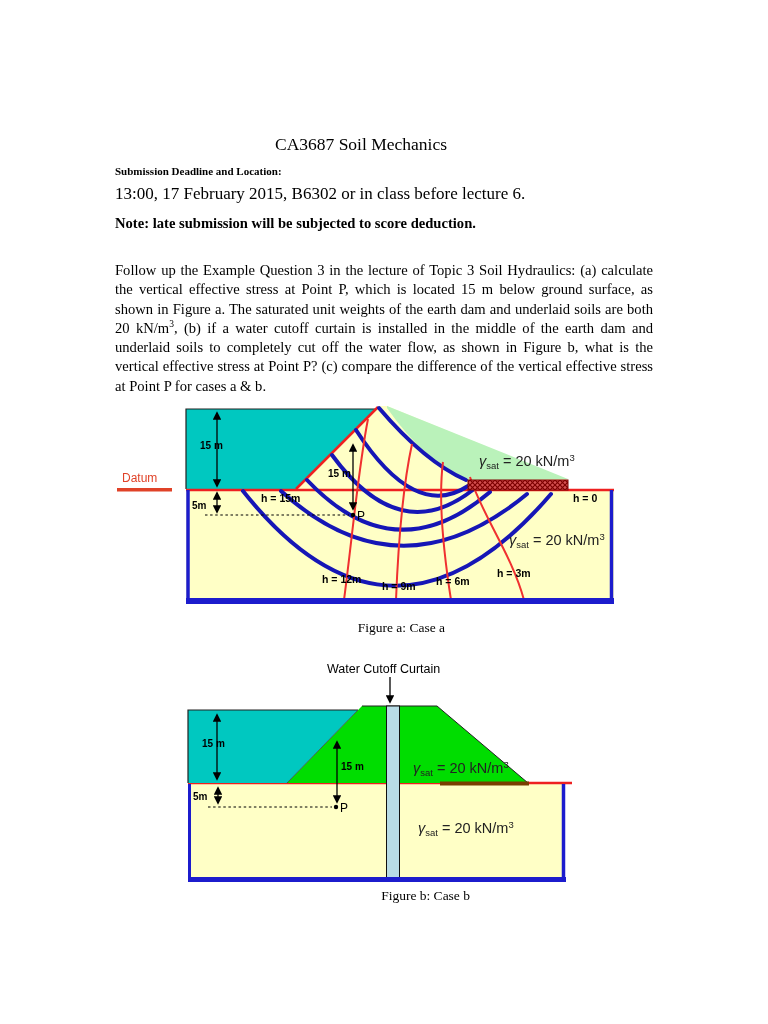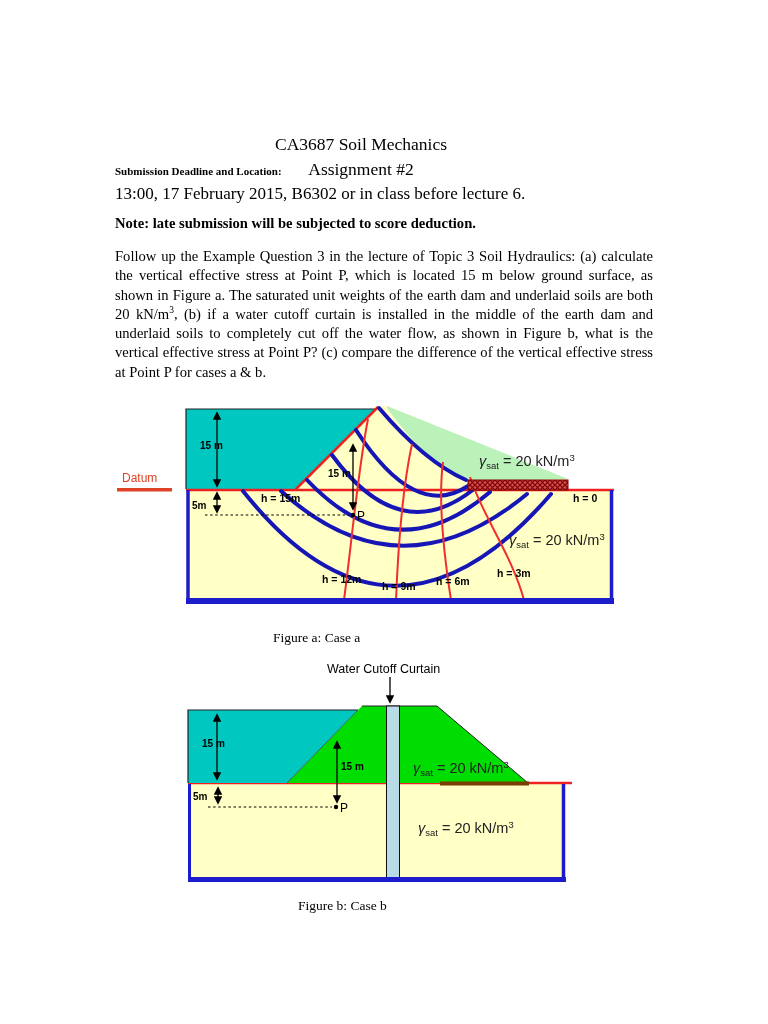--- a/index.html
+++ b/index.html
@@ -5,24 +5,24 @@
   html,body{margin:0;padding:0;}
   body{width:768px;height:1024px;background:#ffffff;position:relative;overflow:hidden;
        font-family:"Liberation Serif",serif;color:#000;}
   .abs{position:absolute;}
   
   .title{left:115px;top:100px;width:492px;text-align:center;font-weight:normal;
          font-size:17.5px;line-height:25px;margin-top:32px;}
   .subhead{left:115px;top:165px;font-weight:bold;font-size:11px;}
   .subdetail{left:115px;top:184px;font-size:17px;}
   .note{left:115px;top:215px;font-weight:bold;font-size:14.6px;}
-  .para{left:115px;top:247px;width:538px;font-size:14.6px;line-height:19.3px;
+  .para{left:115px;top:261px;width:538px;font-size:14.6px;line-height:19.3px;
         text-align:justify;}
   .para sup{font-size:9.5px;line-height:0;}
-  .caption{font-size:13.5px;text-align:left;width:172px;margin-top:10px;}
+  .caption{font-size:13.5px;text-align:right;width:172px;}
   .cap-a{left:273px;top:620px;}
   .cap-b{left:298px;top:888px;}
   
   svg text{font-family:"Liberation Sans",sans-serif;}
   .water{fill:var(--c-water,#00c8c0);}
   .soil{fill:var(--c-soil,#ffffc6);}
   .drydam{fill:var(--c-dry-dam-zone,#baf2ba);}
   .greendam{fill:var(--c-dam-green,#00dd00);}
   .curtain{fill:var(--c-curtain-fill,#b8dce6);stroke:#111;stroke-width:1;}
   .flow{fill:none;stroke:var(--c-flow-line,#1616b6);stroke-width:4;stroke-linecap:round;}
@@ -39,21 +39,20 @@
   .gamma .gi{font-style:italic;}
   .gamma .gs{font-size:9.5px;}
   .datumT{font-size:12px;fill:var(--c-datum-red,#e04228);}
   .curtT{font-size:12.5px;fill:#000;}
 </style>
 </head>
 <body>
 
 <div class="abs title">
   <div>CA3687 Soil Mechanics</div>
-  <div>Assignment #2</div>
 </div>
 
 <div class="abs subhead">Submission Deadline and Location:</div>
 <div class="abs subdetail">13:00, 17 February 2015, B6302 or in class before lecture 6.</div>
 <div class="abs note">Note: late submission will be subjected to score deduction.</div>
 
 <div class="abs para">
   <span>Follow up the Example Question 3 in the lecture of Topic 3 Soil Hydraulics: (a) calculate the vertical effective stress at Point P, which is located 15 m below ground surface, as shown in Figure a. The saturated unit weights of the earth dam and underlaid soils are both 20 kN/m</span><sup>3</sup><span>, (b) if a water cutoff curtain is installed in the middle of the earth dam and underlaid soils to completely cut off the water flow, as shown in Figure b, what is the vertical effective stress at Point P? (c) compare the difference of the vertical effective stress at Point P for cases a &amp; b.</span>
 </div>
 

